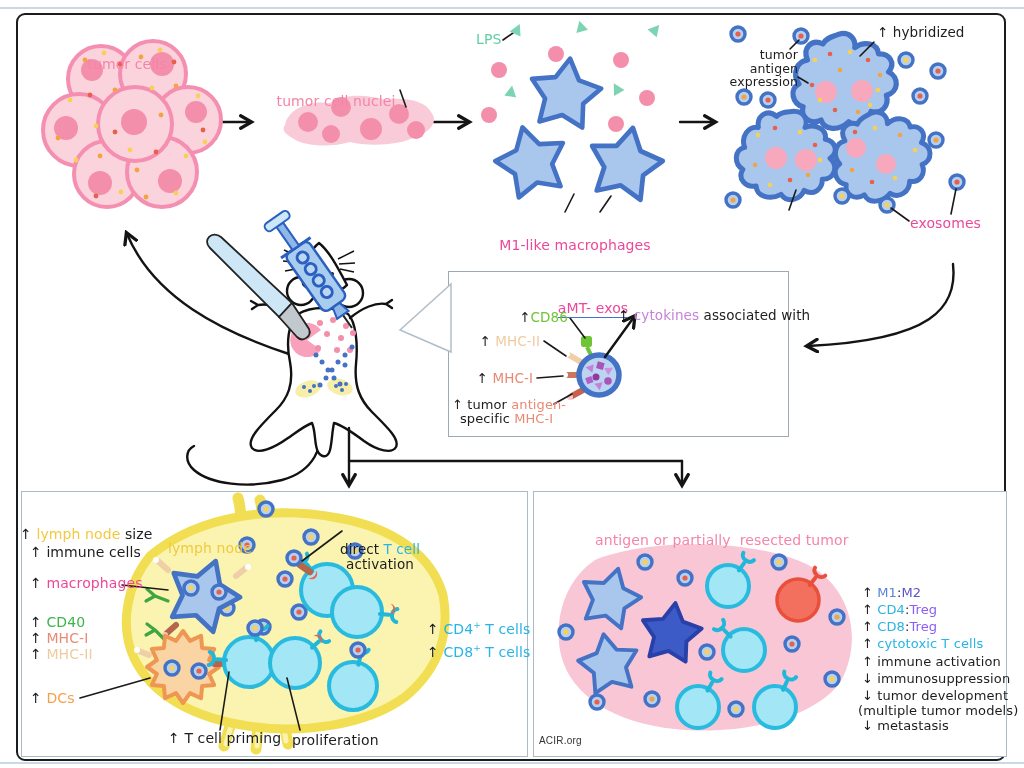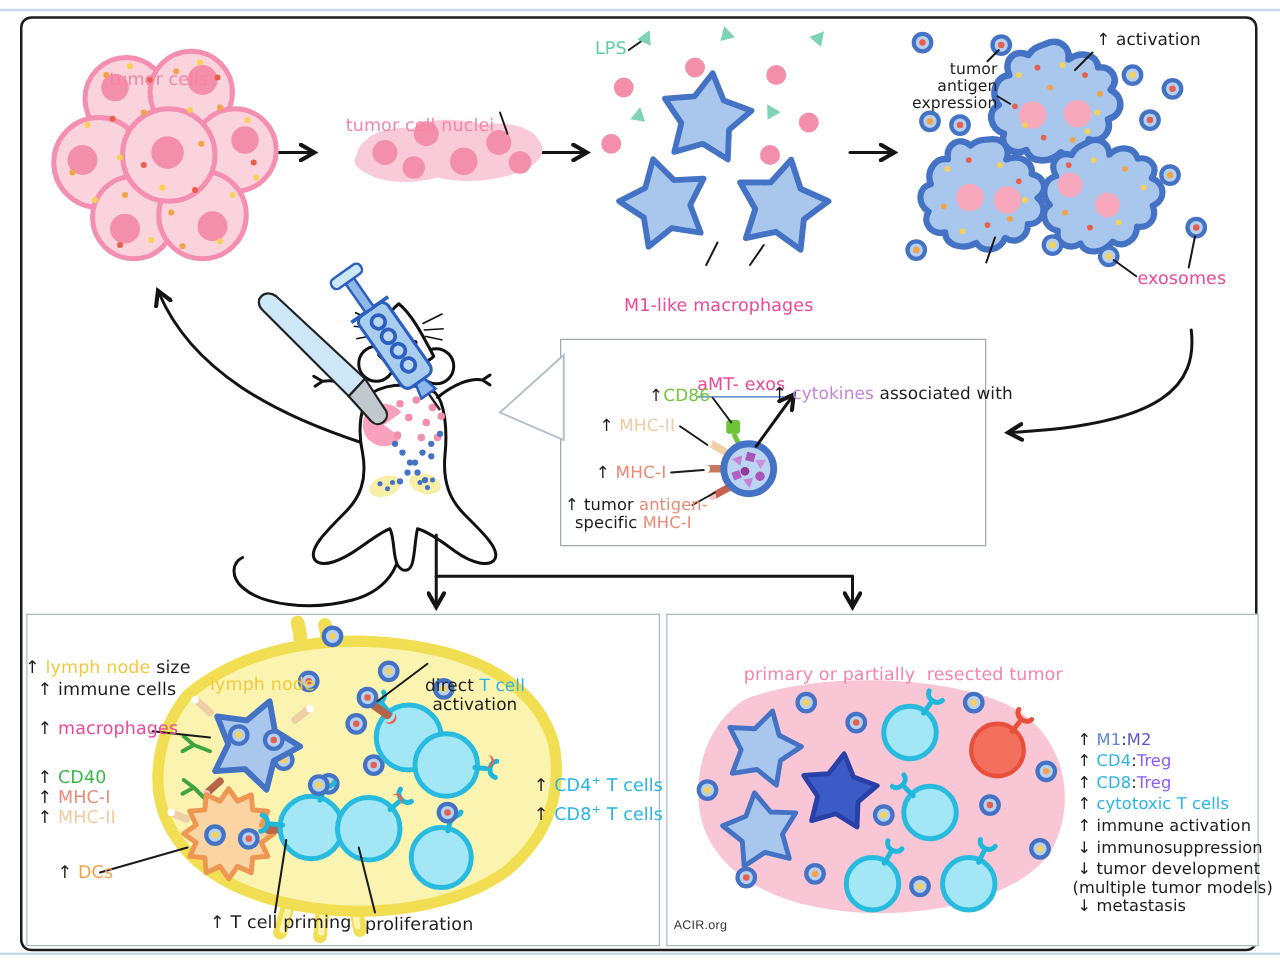--- a/index.html
+++ b/index.html
@@ -472,46 +472,46 @@
     </g>
   </svg>
 
   <div class="lbl ctr pink" style="left:57px;top:32px;width:140px">tumor cells</div>
   <div class="lbl ctr pink" style="left:266px;top:69px;width:140px">tumor cell nuclei</div>
   <div class="lbl green" style="left:476px;top:32px">LPS</div>
   <div class="lbl ctr blue" style="left:495px;top:213px;width:160px">M1-like macrophages</div>
   <div class="lbl rgt small" style="left:718px;top:48px;width:80px;white-space:pre-line">tumor
 antigen
 expression</div>
-  <div class="lbl f135" style="left:877px;top:25px">↑ activation</div>
+  <div class="lbl f135" style="left:877px;top:25px">↑ hybridized</div>
   <div class="lbl blue" style="left:910px;top:216px">exosomes</div>
 
   <div class="lbl ctr blue" style="left:533px;top:276px;width:120px"><span class="underl">aMT- exos</span></div>
   <div class="lbl rgt f135" style="left:468px;top:310px;width:100px"><span>↑</span><span class="cd86g">CD86</span></div>
   <div class="lbl rgt f135" style="left:440px;top:334px;width:100px"><span>↑</span><span class="tan"> MHC-II</span></div>
   <div class="lbl rgt f135" style="left:433px;top:371px;width:100px"><span>↑</span><span class="salmon"> MHC-I</span></div>
   <div class="lbl f13" style="left:452px;top:398px"><span>↑ tumor </span><span class="salmon">antigen-</span></div>
   <div class="lbl f13" style="left:460px;top:412px"><span>specific </span><span class="salmon">MHC-I</span></div>
   <div class="lbl f135" style="left:618px;top:308px"><span>↑ </span><span class="purple">cytokines</span><span> associated with</span></div>
 
   <div class="lbl ctr yellow" style="left:168px;top:516px;width:80px">lymph node</div>
   <div class="lbl" style="left:20px;top:527px"><span>↑ </span><span class="yellow">lymph node</span><span> size</span></div>
   <div class="lbl" style="left:30px;top:545px">↑ immune cells</div>
   <div class="lbl" style="left:30px;top:576px"><span>↑ </span><span class="blue">macrophages</span></div>
   <div class="lbl" style="left:30px;top:615px"><span>↑ </span><span class="grn2">CD40</span></div>
   <div class="lbl" style="left:30px;top:631px"><span>↑ </span><span class="salmon">MHC-I</span></div>
   <div class="lbl" style="left:30px;top:647px"><span>↑ </span><span class="tan">MHC-II</span></div>
-  <div class="lbl" style="left:46px;top:691px"><span>↑ </span><span class="orange">DCs</span></div>
+  <div class="lbl" style="left:30px;top:691px"><span>↑ </span><span class="orange">DCs</span></div>
   <div class="lbl ctr f135" style="left:320px;top:517px;width:120px"><span>direct </span><span class="cyan">T cell</span><br><span>activation</span></div>
   <div class="lbl" style="left:427px;top:621px"><span>↑ </span><span class="cyan"><span>CD4</span><span class="sup">+</span><span> T cells</span></span></div>
   <div class="lbl" style="left:427px;top:644px"><span>↑ </span><span class="cyan"><span>CD8</span><span class="sup">+</span><span> T cells</span></span></div>
   <div class="lbl" style="left:168px;top:731px">↑ T cell priming</div>
   <div class="lbl" style="left:292px;top:733px">proliferation</div>
 
-  <div class="lbl ctr pink" style="left:595px;top:508px;width:230px">primary or partially  resected tumor</div>
+  <div class="lbl ctr pink" style="left:595px;top:508px;width:230px">antigen or partially  resected tumor</div>
   <div class="lbl f13" style="left:862px;top:586px"><span>↑ </span><span class="m1b">M1</span><span>:</span><span class="indigo">M2</span></div>
   <div class="lbl f13" style="left:862px;top:603px"><span>↑ </span><span class="cyan">CD4</span><span>:</span><span class="red">Treg</span></div>
   <div class="lbl f13" style="left:862px;top:620px"><span>↑ </span><span class="cyan">CD8</span><span>:</span><span class="red">Treg</span></div>
   <div class="lbl f13" style="left:862px;top:637px"><span>↑ </span><span class="cyan">cytotoxic T cells</span></div>
   <div class="lbl f13" style="left:862px;top:655px">↑ immune activation</div>
   <div class="lbl f13" style="left:862px;top:672px">↓ immunosuppression</div>
   <div class="lbl f13" style="left:862px;top:689px">↓ tumor development</div>
   <div class="lbl f13" style="left:858px;top:704px">(multiple tumor models)</div>
   <div class="lbl f13" style="left:862px;top:719px">↓ metastasis</div>
   <div class="lbl credit" style="left:539px;top:736px">ACIR.org</div>

